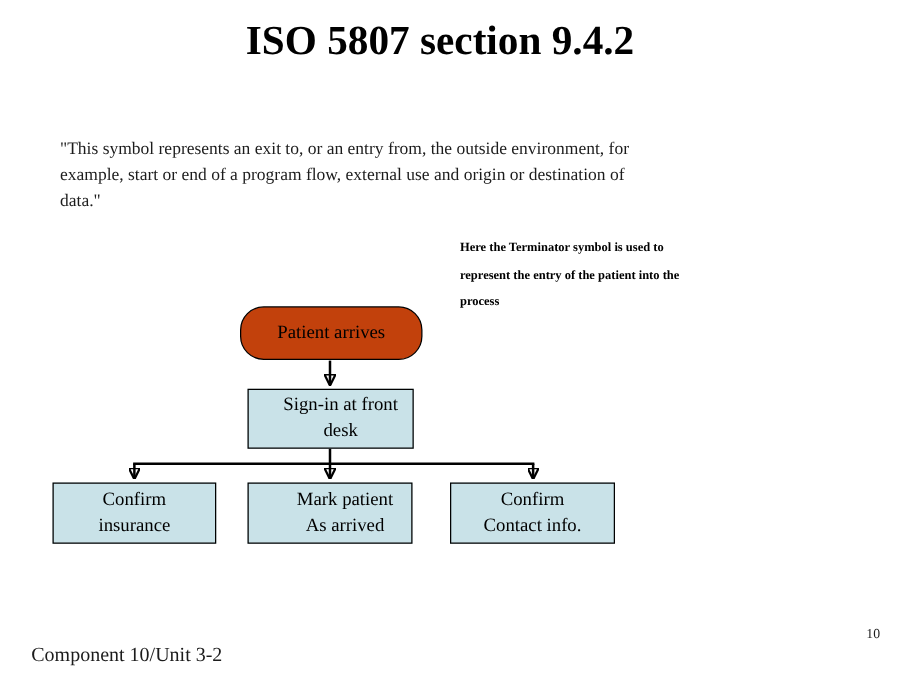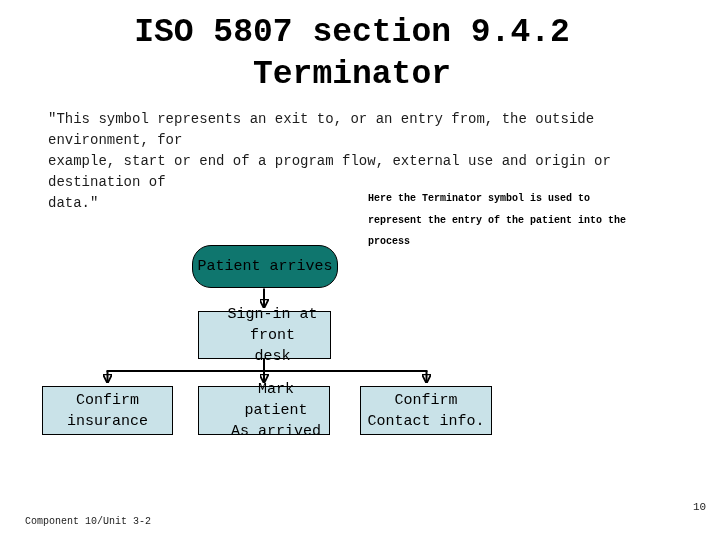--- a/index.html
+++ b/index.html
@@ -2,21 +2,21 @@
 <html><head>
 <meta charset="utf-8">
 <style>
   html, body { margin: 0; padding: 0; background: #ffffff; }
   #slide {
     position: relative;
     width: 720px;
     height: 540px;
     background: #ffffff;
     overflow: hidden;
-    font-family: Liberation Mono, monospace;
+    font-family: Liberation Serif, serif;
     color: #000000;
   }
   .abs { position: absolute; }
   .preline { white-space: pre-line; }
 
   #title-block {
     left: 0; top: 12px; width: 704px;
     text-align: center;
     font-weight: bold;
     font-size: 33px;
@@ -72,38 +72,37 @@
     pointer-events: none;
   }
   #connector-svg path {
     stroke: #000000;
     stroke-width: 2;
     fill: none;
   }
 
   #footer-text {
     left: 25px; top: 516px;
-    font-size: 10px;
+    font-size: 16px;
     color: #1c1c1c;
   }
   #page-number {
     left: 661px; top: 501px;
     font-size: 11px;
     color: #1c1c1c;
     margin-left: 32px;
   }
 </style>
 </head>
 <body>
 
 <div id="slide">
 
   <div id="title-block" class="abs">
     <div>ISO 5807 section 9.4.2</div>
-    <div>Terminator</div>
   </div>
 
   <div id="quote-text" class="abs preline">"This symbol represents an exit to, or an entry from, the outside environment, for
 example, start or end of a program flow, external use and origin or destination of
 data."</div>
 
 
   <div id="side-note" class="abs preline">Here the Terminator symbol is used to
 represent the entry of the patient into the
 process</div>
@@ -115,21 +114,21 @@
       </marker>
     </defs>
     <path d="M264 288.5 L264 308" marker-end="url(#arrow)" style="stroke: rgb(0, 0, 0);"></path>
     <path d="M264 358.5 L264 372" style="stroke: rgb(0, 0, 0);"></path>
     <path d="M106.5 371 L427.5 371" style="stroke: rgb(0, 0, 0);"></path>
     <path d="M107.5 371 L107.5 383" marker-end="url(#arrow)" style="stroke: rgb(0, 0, 0);"></path>
     <path d="M264 371 L264 383" marker-end="url(#arrow)" style="stroke: rgb(0, 0, 0);"></path>
     <path d="M426.5 371 L426.5 383" marker-end="url(#arrow)" style="stroke: rgb(0, 0, 0);"></path>
   </svg>
 
-  <div id="node-patient-arrives" class="fc-node preline" style="background: #0f766e; border-color: rgb(0, 0, 0);">Patient arrives</div>
+  <div id="node-patient-arrives" class="fc-node preline" style="background: #c2410c; border-color: rgb(0, 0, 0);">Patient arrives</div>
 
   <div id="node-sign-in" class="fc-node preline" style="background: rgb(201, 226, 232); border-color: rgb(0, 0, 0);">Sign-in at front
 desk</div>
 
   <div id="node-confirm-insurance" class="fc-node preline" style="background: rgb(201, 226, 232); border-color: rgb(0, 0, 0);">Confirm
 insurance</div>
 
   <div id="node-mark-arrived" class="fc-node preline" style="background: rgb(201, 226, 232); border-color: rgb(0, 0, 0);">Mark patient
 As arrived</div>
 

